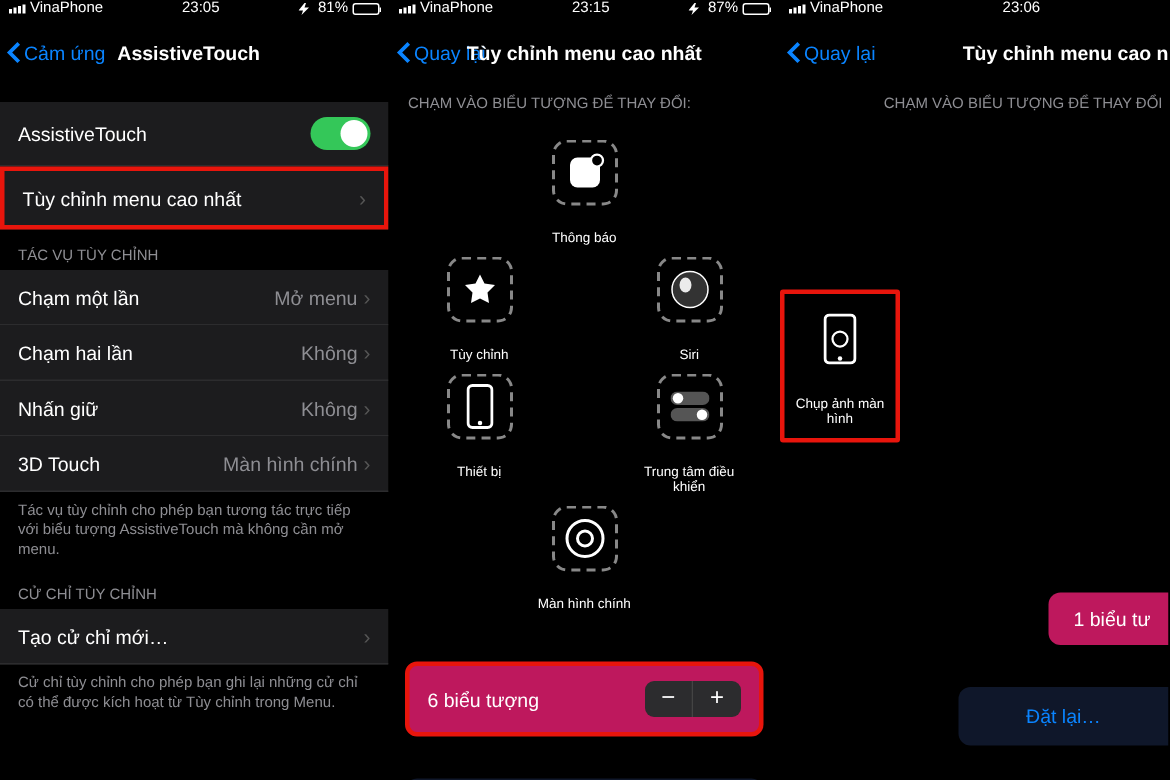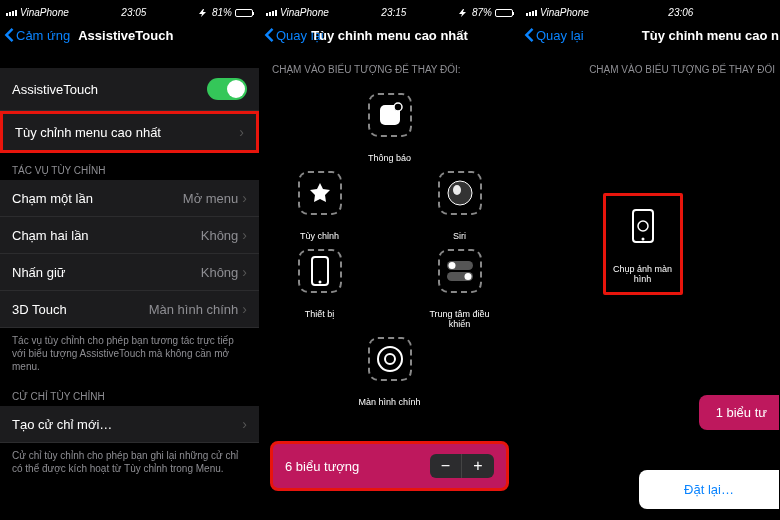--- a/index.html
+++ b/index.html
@@ -1,18 +1,18 @@
 <!DOCTYPE html>
 <html><head>
 <meta charset="utf-8">
 <style>
 * { margin: 0; padding: 0; box-sizing: border-box; }
 body { background: #0a0a0a; font-family: -apple-system, 'Helvetica Neue', sans-serif; width: 780px; height: 520px; overflow: hidden; display: flex; }
 .screen { width: 260px; height: 520px; background: #000; position: relative; color: #fff; font-size: 12px; border-right: 1px solid #000; }
-.status-bar { height: 18px; display: flex; justify-content: space-between; align-items: flex-end; padding: 0 6px; font-size: 10px; font-style: italic; }
+.status-bar { height: 18px; display: flex; justify-content: space-between; align-items: flex-start; padding: 0 6px; font-size: 10px; }
 .status-left, .status-right { display: flex; align-items: center; gap: 3px; }
 .signal { display: flex; gap: 1px; align-items: flex-end; }
 .signal span { width: 2px; background: #fff; }
 .signal span:nth-child(1){height:3px}.signal span:nth-child(2){height:4px}.signal span:nth-child(3){height:5px}.signal span:nth-child(4){height:6px}
 .battery-box { width: 18px; height: 8px; border: 1px solid #fff; border-radius: 2px; position: relative; }
 .battery-box::after { content:''; position:absolute; right:-2px; top:2px; width:1px; height:3px; background:#fff; }
 .battery-fill { height:100%; background:#4cd964; border-radius:1px; }
 .nav-bar { height: 34px; display: flex; align-items: center; padding: 0 4px; position: relative; }
 .back { color: #0a84ff; display: flex; align-items: center; font-size: 13px; text-align: right; }
 .back svg { width: 10px; height: 14px; margin-right: 2px; }
@@ -29,21 +29,21 @@
 .red-box { border: 3px solid #e8150c; }
 .icon-grid { padding: 10px 0; display: flex; flex-wrap: wrap; justify-content: center; }
 .icon-item { width: 80px; display: flex; flex-direction: column; align-items: center; margin: 4px 0; gap: 12px; }
 .icon-box { width: 44px; height: 44px; border: 2px dashed #888; border-radius: 10px; display: flex; align-items: center; justify-content: center; position: relative; }
 .icon-label { font-size: 9px; color: #fff; margin-top: 4px; text-align: center; }
 .counter-row { background: #be185d; margin: 20px 10px 8px; padding: 10px 12px; display: flex; justify-content: space-between; align-items: center; font-size: 13px; border-radius: 8px; }
 .stepper { display: flex; }
 .step-btn { width: 32px; height: 24px; background: #2c2c2e; border: 0; color: #fff; font-size: 16px; display: flex; align-items: center; justify-content: center; }
 .step-btn:first-child { border-radius: 6px 0 0 6px; border-right: 0.5px solid #444; }
 .step-btn:last-child { border-radius: 0 6px 6px 0; }
-.reset { text-align: center; color: #0a84ff; font-size: 13px; padding: 12px; background: #ffffff; margin: 16px 10px; border-radius: 8px; }
+.reset { text-align: center; color: #0a84ff; font-size: 13px; padding: 12px; background: #0f172a; margin: 4px 10px; border-radius: 8px; }
 .spacer { height: 16px; }
 svg { fill: #fff; }
 </style>
 </head>
 <body>
 
 <div class="screen">
   <div class="status-bar">
     <div class="status-left">
       <span class="signal">
@@ -247,21 +247,21 @@
       <svg viewBox="0 0 10 16">
           <path d="M8 0L0 8l8 8 2-2-6-6 6-6z" fill="#0a84ff"></path>
         </svg>
       <span>Quay lại</span>
     </div>
     <span class="nav-title" style="left:auto;right:0;transform:none">Tùy chỉnh menu cao n</span>
   </div>
   <div class="content">
     <div class="header" style="text-align:right;padding-right:4px">CHẠM VÀO BIỂU TƯỢNG ĐỂ THAY ĐỔI</div>
     <div style="height:110px"></div>
-    <div style="display:flex;justify-content:center;padding-right:14px">
+    <div style="display:flex;justify-content:flex-start;padding-right:14px">
       <div class="icon-item red-box" style="padding:8px 4px;border-radius:2px">
         <div class="icon-box" style="border:none">
             <svg width="22" height="34">
               <rect x="1" y="1" width="20" height="32" rx="3" fill="none" stroke="#fff" stroke-width="2"></rect>
               <circle cx="11" cy="17" r="5" fill="none" stroke="#fff" stroke-width="1.5"></circle>
               <circle cx="11" cy="30" r="1.5"></circle>
             </svg>
           </div>
         <span class="icon-label">Chụp ảnh màn hình</span>
       </div>

